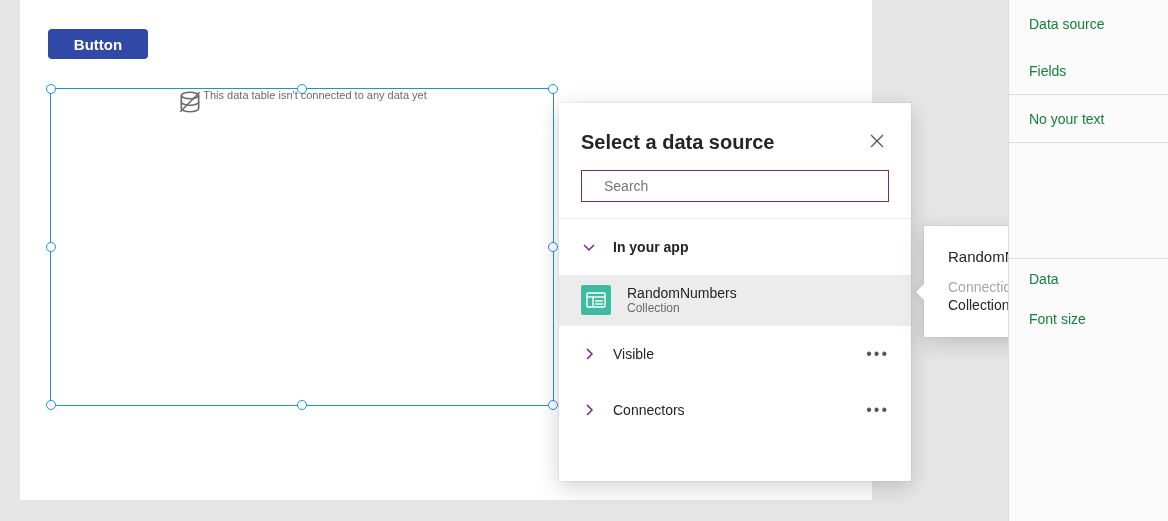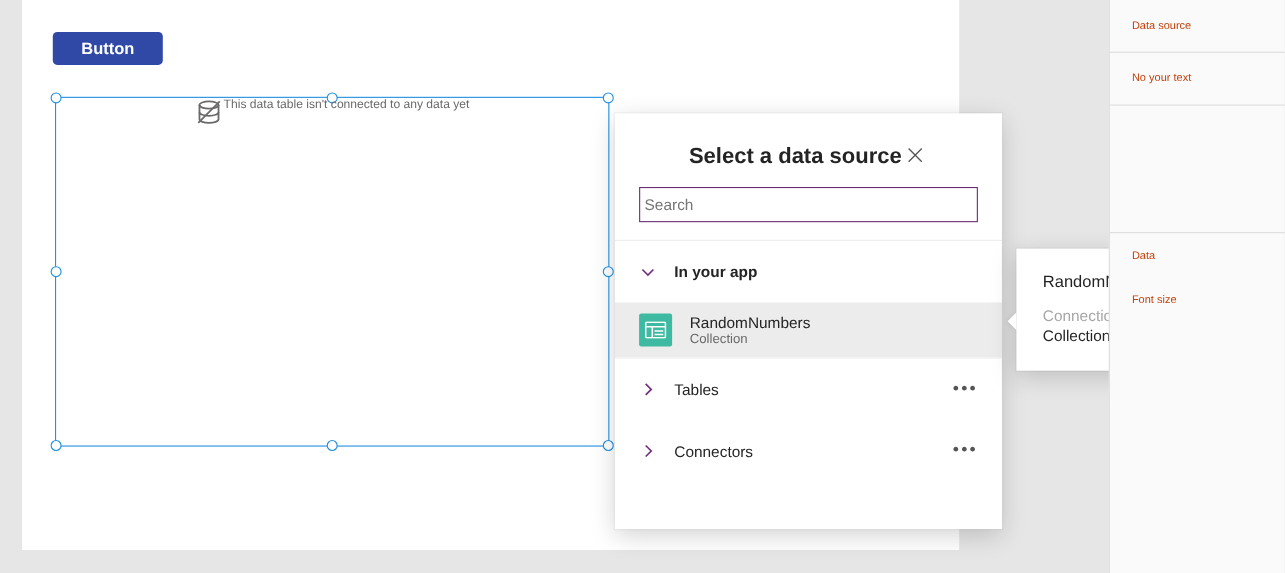--- a/index.html
+++ b/index.html
@@ -83,40 +83,40 @@
     left: 559px; top: 103px;
     width: 352px; height: 378px;
     background: #fff;
     box-shadow: 0 6px 22px rgba(0,0,0,0.18), 0 0 0 1px rgba(0,0,0,0.04);
     display: flex;
     flex-direction: column;
   }
   .flyout-header {
     display: flex;
     align-items: center;
-    justify-content: center;
+    justify-content: space-between;
     padding: 26px 22px 0 22px;
   }
   .flyout-title {
     font-size: 20px;
     font-weight: 600;
     color: #242424;
   }
   .flyout-close {
     background: none; border: none; cursor: pointer;
     color: #555; padding: 4px;
   }
   .flyout-close svg { width: 16px; height: 16px; }
 
   .search-wrap { padding: 14px 22px 16px 22px; }
   .search-input {
     width: 100%;
     height: 32px;
     border: 1px solid #6b2e76;
-    padding: 0 4px;
+    padding: 0 22px;
     font-size: 14px;
     color: #555;
     outline: none;
   }
   .flyout-divider { height: 1px; background: #eee; }
   .fly-row {
     display: flex;
     align-items: center;
     gap: 16px;
     padding: 0 22px;
@@ -179,22 +179,22 @@
     background: #fafafa;
     border-left: 1px solid #ddd;
     display: flex;
     flex-direction: column;
   }
   .prop-row {
     height: 47px;
     display: flex;
     align-items: center;
     padding: 0 20px;
-    font-size: 10px;
-    color: #c2410c;
+    font-size: 14px;
+    color: #15803d;
   }
   .prop-sep { height: 1px; background: #ddd; }
 
 </style>
 </head>
 <body>
 
 <div class="canvas">
 
   <button class="canvas-button">Button</button>
@@ -268,21 +268,21 @@
   </div>
 
   <div class="flyout-divider"></div>
 
   <div class="fly-row">
     <span class="chev">
       <svg viewBox="0 0 16 16" fill="none" stroke="currentColor" stroke-width="1.5">
         <polyline points="6,3 11,8 6,13"></polyline>
       </svg>
     </span>
-    <span class="label">Tables</span>
+    <span class="label">Visible</span>
     <span class="more">•••</span>
   </div>
 
   <div class="fly-row">
     <span class="chev">
       <svg viewBox="0 0 16 16" fill="none" stroke="currentColor" stroke-width="1.5">
         <polyline points="6,3 11,8 6,13"></polyline>
       </svg>
     </span>
     <span class="label">Connectors</span>
@@ -291,20 +291,21 @@
 </div>
 
 <div class="tooltip">
   <div class="tt-title">RandomNumbers</div>
   <div class="tt-sub">Connection detail</div>
   <div class="tt-val">Collection</div>
 </div>
 
 <div class="proppanel">
   <div class="prop-row">Data source</div>
+  <div class="prop-row">Fields</div>
   <div class="prop-sep"></div>
   <div class="prop-row">No your text</div>
   <div class="prop-sep"></div>
   <div style="flex:0 0 115px"></div>
   <div class="prop-sep"></div>
   <div class="prop-row" style="height:40px">Data</div>
   <div class="prop-row" style="height:40px">Font size</div>
 </div>
 
 </body></html>

